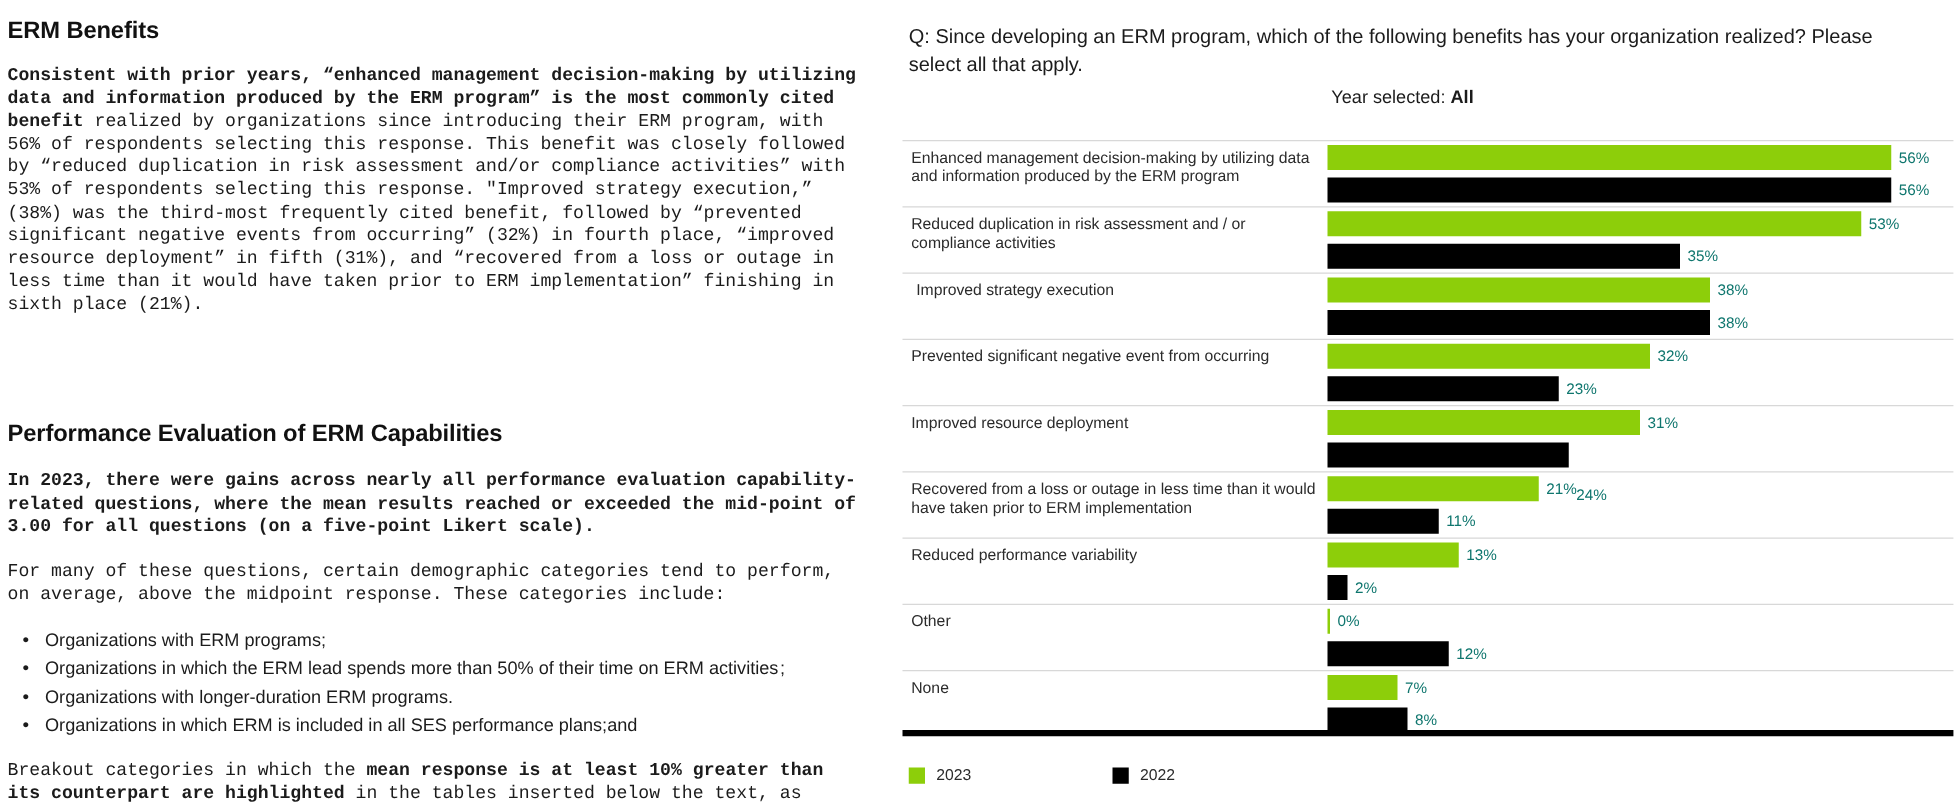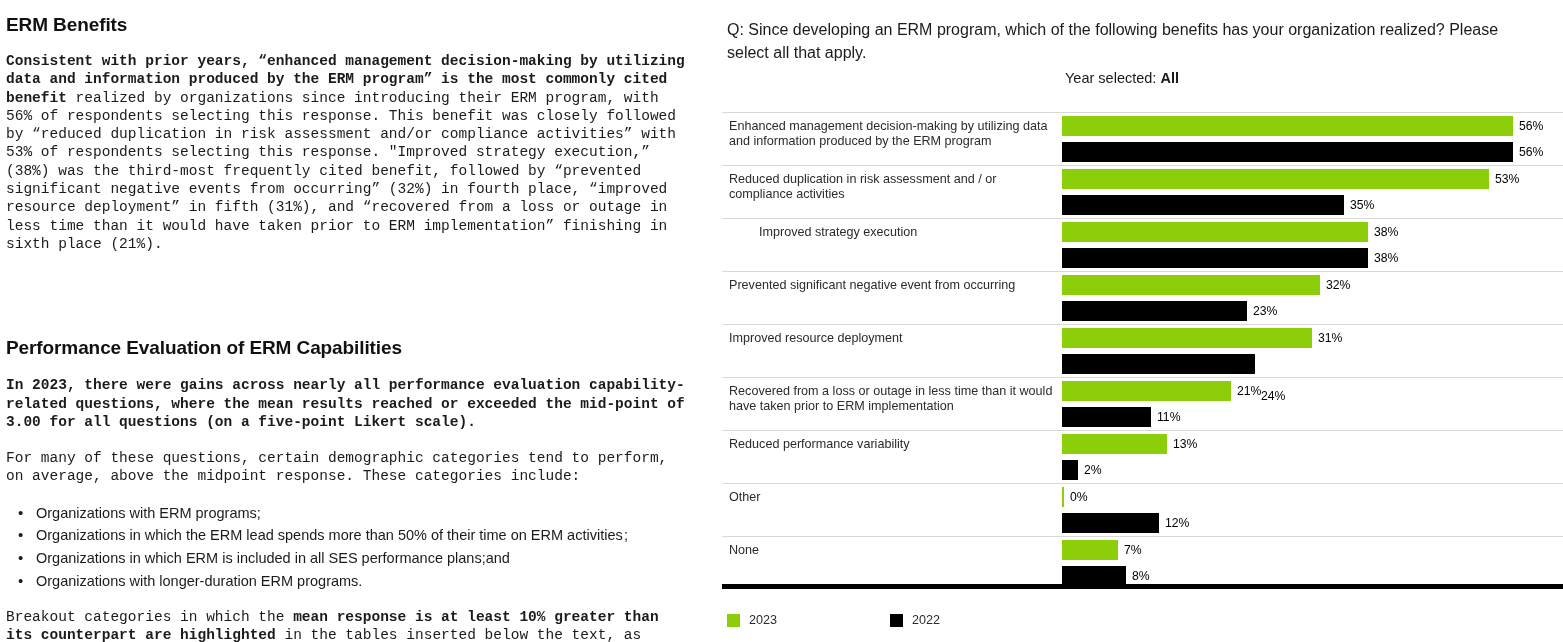--- a/index.html
+++ b/index.html
@@ -111,21 +111,21 @@
   }
   .bar-row.last { border-bottom: 5px solid #000000; }
   .cat-label {
     position: absolute;
     left: 7px; top: 6px;
     width: 328px;
     font-size: 12.6px;
     line-height: 14.6px;
     color: #2b2b2b;
   }
-  .cat-label.indent { left: 11px; margin-left: 26px; }
+  .cat-label.indent { left: 11px; }
   .bars {
     position: absolute;
     left: 340px; top: 0;
     right: 0; height: 53px;
   }
   .bar-wrap {
     position: absolute;
     left: 0;
     height: 20px;
   }
@@ -136,21 +136,21 @@
     left: 0; top: 0;
     height: 20px;
   }
   .bar.g { background: #8DCE0A; }
   .bar.k { background: #000000; }
   .bar.zero { width: 2px; height: 20px; }
   .bar-val {
     position: absolute;
     top: 3px;
     font-size: 12.2px;
-    color: #000000;
+    color: #0f766e;
     white-space: nowrap;
   }
 
   
   .legend {
     position: absolute;
     left: 0; top: 613px;
     width: 841px;
     height: 22px;
   }
@@ -189,22 +189,22 @@
 
     <div class="spacer-md"></div>
 
     <p class="body">For many of these questions, certain demographic categories tend to perform, on average, above the midpoint response. These categories include:</p>
 
     <div class="spacer-sm"></div>
 
     <ul class="bullets">
       <li>Organizations with ERM programs;</li>
       <li>Organizations in which the ERM lead spends more than 50% of their time on ERM activities ;</li>
+      <li>Organizations with longer-duration ERM programs.</li>
       <li>Organizations in which ERM is included in all SES performance plans;and</li>
-      <li>Organizations with longer-duration ERM programs.</li>
     </ul>
 
     <div class="spacer-sm"></div>
 
     <p class="body"><span>Breakout categories in which the </span><span class="bold">mean response is at least 10% greater than its counterpart are highlighted</span><span> in the tables inserted below the text, as appropriate. Refer to the Mean Breakouts tab for definitions of breakout categories.</span></p>
   </div>
 
   <div class="chart-panel">
 
     <div class="q-text">Q: Since developing an ERM program, which of the following benefits has your organization realized? Please select all that apply.</div>

